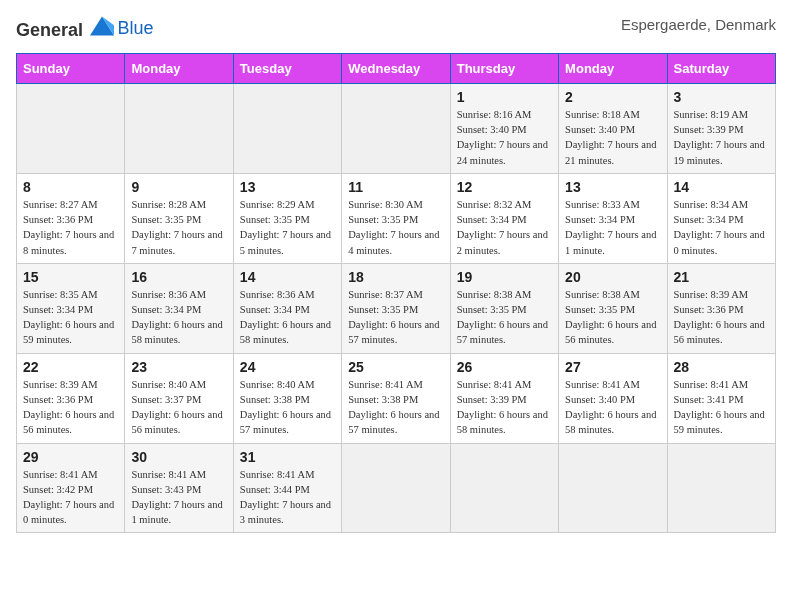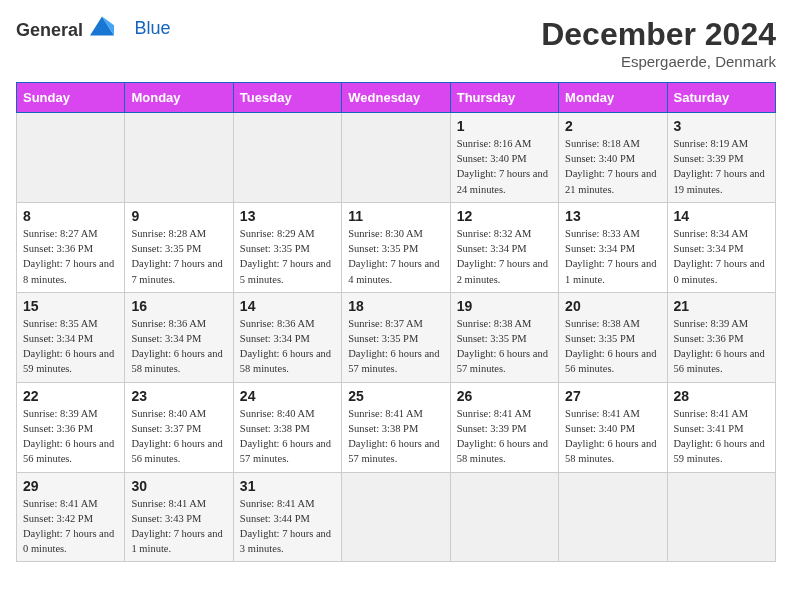--- a/index.html
+++ b/index.html
@@ -12,21 +12,21 @@
     }
     .header-area {
       display: flex;
       justify-content: space-between;
       align-items: flex-start;
       margin-bottom: 12px;
     }
     .logo {
       display: flex;
       align-items: center;
-      gap: 21px;
+      gap: 4px;
     }
     .logo-text-general {
       font-size: 18px;
       font-weight: bold;
       color: #333;
     }
     .logo-text-blue {
       font-size: 18px;
       font-weight: normal;
       color: #1565c0;
@@ -102,21 +102,20 @@
       <svg class="logo-icon" viewBox="0 0 28 22" xmlns="http://www.w3.org/2000/svg">
         <polygon points="0,22 14,0 28,22" fill="#1976d2"></polygon>
         <polygon points="14,0 28,22 28,10" fill="#42a5f5"></polygon>
       </svg>
     </div>
     <div>
       <span class="logo-text-blue">Blue</span>
     </div>
   </div>
   <div class="title-area">
-    <div class="main-title">December 2024</div>
     <div class="subtitle">Espergaerde, Denmark</div>
   </div>
 </div>
 
 <table>
   <thead>
     <tr>
     <th>Sunday</th>
         <th>Monday</th>
         <th>Tuesday</th>

